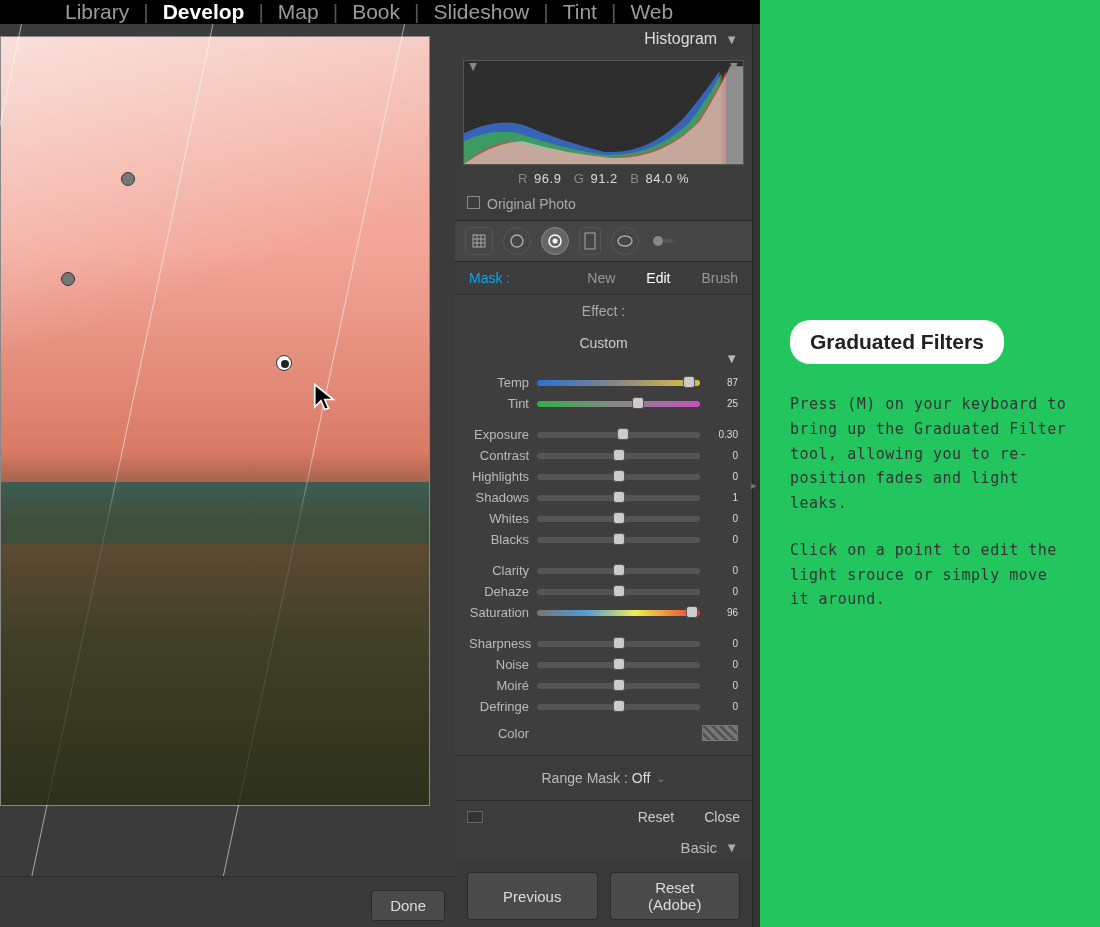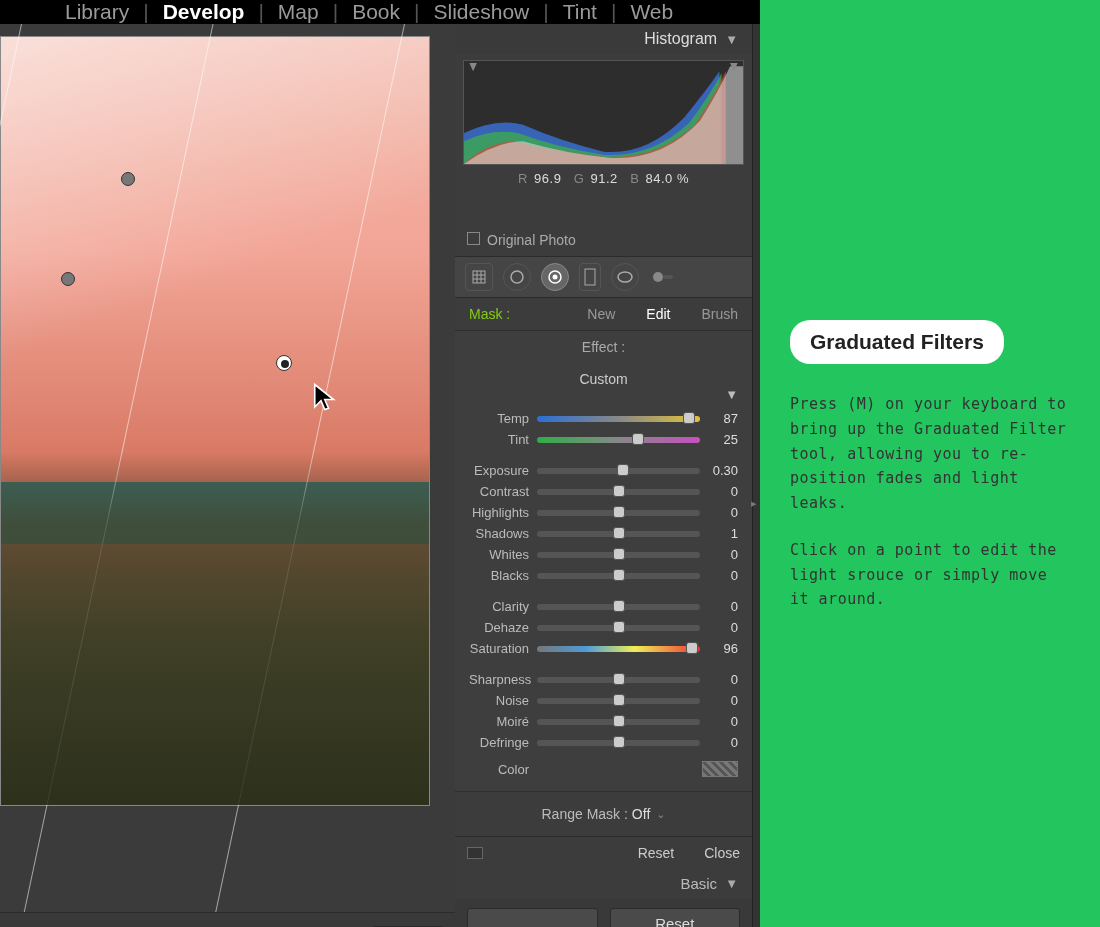--- a/index.html
+++ b/index.html
@@ -157,21 +157,21 @@
     text-align:center;
     font-size:13px;
     color:#ddd;
     padding: 2px 0 6px;
     letter-spacing: 0.5px;
   }
   .rgb-row i { color:#888; font-style: normal; margin-right:2px;}
   .orig-row {
     display:flex; align-items:flex-start;
     padding: 4px 12px 8px;
-    color:#aaa; font-size:14px;margin-top:36px;
+    color:#aaa; font-size:14px;
   }
   .chk {
     width:13px; height:13px; border:1px solid #888; margin-right:7px;
   }
   .toolstrip {
     background:#454545;
     border-top:1px solid #2b2b2b;
     border-bottom:1px solid #2b2b2b;
     padding: 6px 10px;
     display:flex; gap:10px; align-items:center;
@@ -181,21 +181,21 @@
     display:flex; align-items:center; justify-content:center;
     color:#bbb; cursor:pointer;
   }
   .tbtn.crop { border-radius:4px; }
   .tbtn.rect { border-radius:4px; width:22px; }
   .tbtn.active { background:#666; border-color:#888; color:#fff; }
   .mask-row {
     display:flex; padding:8px 14px; font-size:14px; align-items:center;
     border-bottom:1px solid #2e2e2e;
   }
-  .mask-row .lbl { color:#84cc16; }
+  .mask-row .lbl { color:#0ea5e9; }
   .mask-row .tabs { margin-left:auto; display:flex; gap:31px; }
   .mask-row .tabs span { color:#999; cursor:pointer; }
   .mask-row .tabs span.active { color:#fff; }
   .effect-panel {
     background:#3e3e3e;
     padding: 8px 14px 14px;
     display:flex; flex-direction:column;
   }
   .effect-row { display:flex; align-items:center; font-size:14px; color:#aaa; margin-bottom:6px;flex-direction:column; }
   .effect-row .val { margin-left:auto; color:#bbb; }
@@ -209,21 +209,21 @@
   .slider-row .track {
     flex:1; height:6px; border-radius:3px; position:relative;
     background:#555;
   }
   .slider-row .thumb {
     position:absolute; top:-4px; width:12px; height:12px;
     background:#ccc; border:1px solid #555; border-radius:3px;
     transform: translateX(-50%);
   }
   .slider-row .sl-val {
-    width:38px; text-align:right; color:#ddd; font-size:13px;
+    width:38px; text-align:right; color:#ddd; font-size:10px;
   }
   .spacer8 { height:10px; }
   .color-row { display:flex; align-items:center; margin-top:8px; }
   .color-row .sl-label { width:68px; text-align:right; padding-right:8px; color:#bbb; font-size:13px;}
   .swatch {
     width:36px; height:16px; border:1px solid #777; margin-left:auto;
     background: repeating-linear-gradient(45deg,#777 0 3px,#555 3px 6px);
   }
   .range-row {
     display:flex; justify-content:center; align-items:center;

